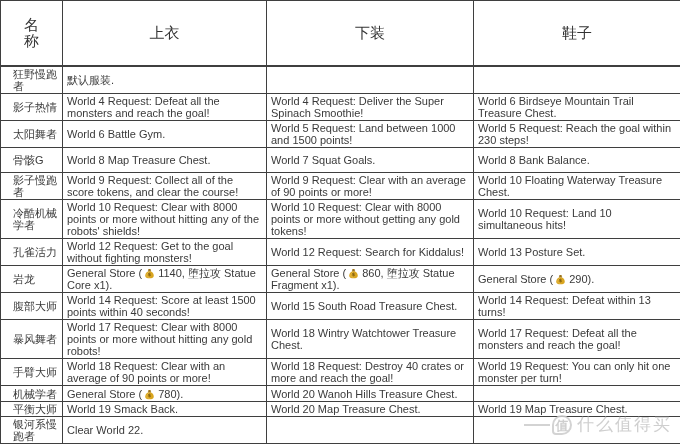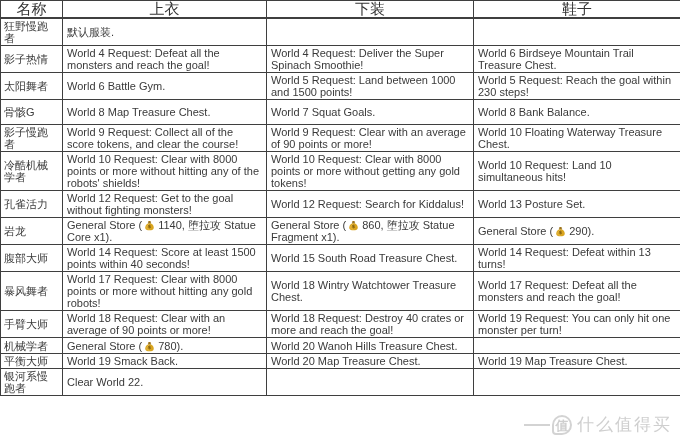--- a/index.html
+++ b/index.html
@@ -20,35 +20,35 @@
   table.outfit col.c-name   { width: 62px; }
   table.outfit col.c-top    { width: 204px; }
   table.outfit col.c-bottom { width: 207px; }
   table.outfit col.c-shoes  { width: 207px; }
   table.outfit th {
     border: 1px solid #3f3f3f;
     border-bottom: 2px solid #3f3f3f;
     font-size: 15px;
     font-weight: 400;
     height: 17px;
-    padding: 0;
+    padding: 16px;
     text-align: center;
     color: #333333;
     line-height: 16px;
   }
   table.outfit td {
     border: 1px solid #3f3f3f;
     font-size: 11px;
     line-height: 12px;
     padding: 1px 4px;
     vertical-align: middle;
     text-align: left;
     word-wrap: break-word;
   }
-  table.outfit td.name-cell { padding-left: 3px; }
+  table.outfit td.name-cell { padding-left: 12px; }
   tbody tr            { height: 16px; }
   tbody tr:nth-child(1)  { height: 14px; }
   tbody tr:nth-child(4)  { height: 25px; margin-top: 8px; }
   tbody tr:nth-child(13) { height: 15px; }
   tbody tr:nth-child(14) { height: 24px; }
   tbody tr:nth-child(16) { height: 23px; }
   tbody tr:nth-child(17) { height: 28px; }
   .coin {
     display: inline-block;
     width: 11px; height: 11px;

